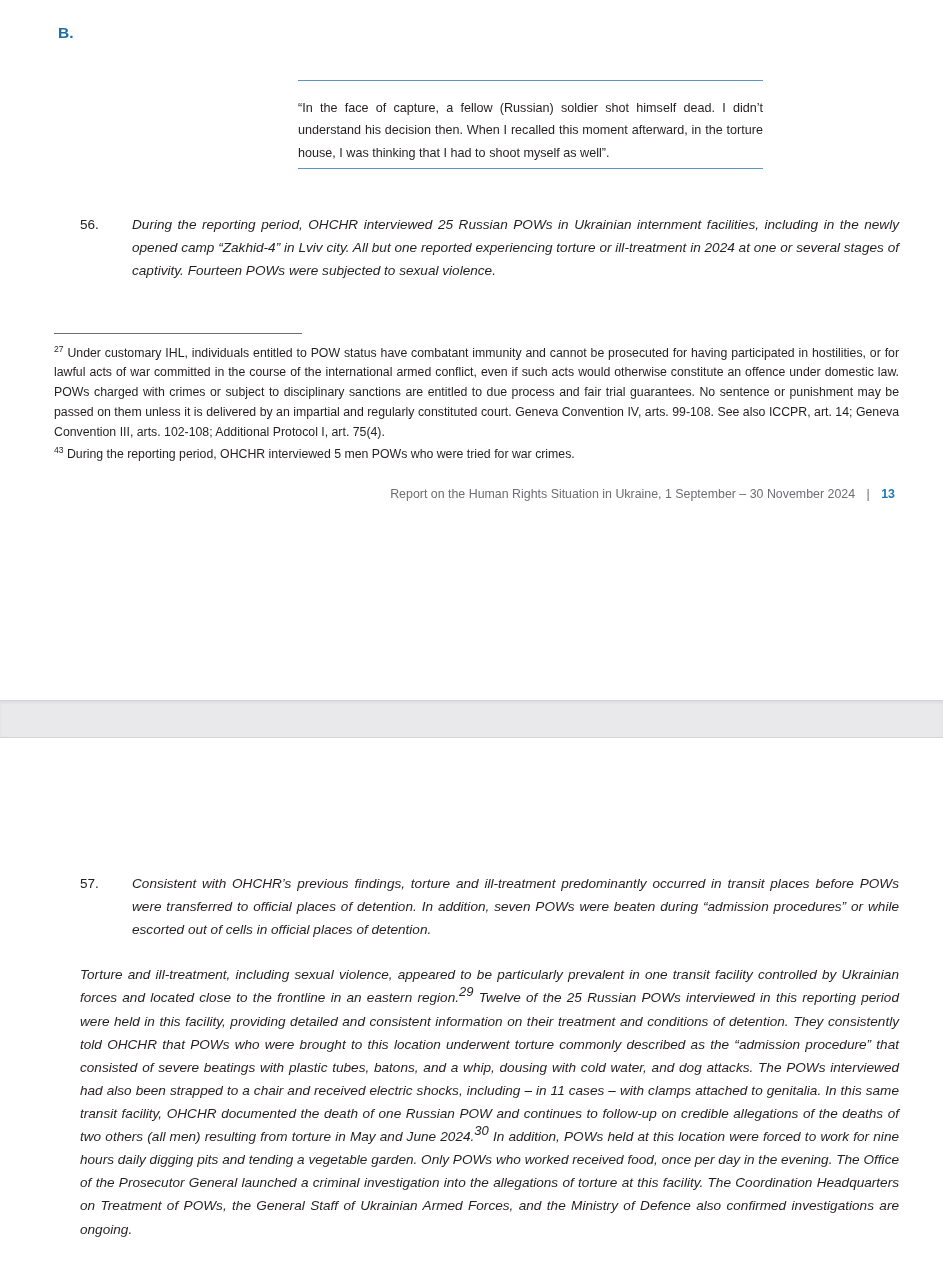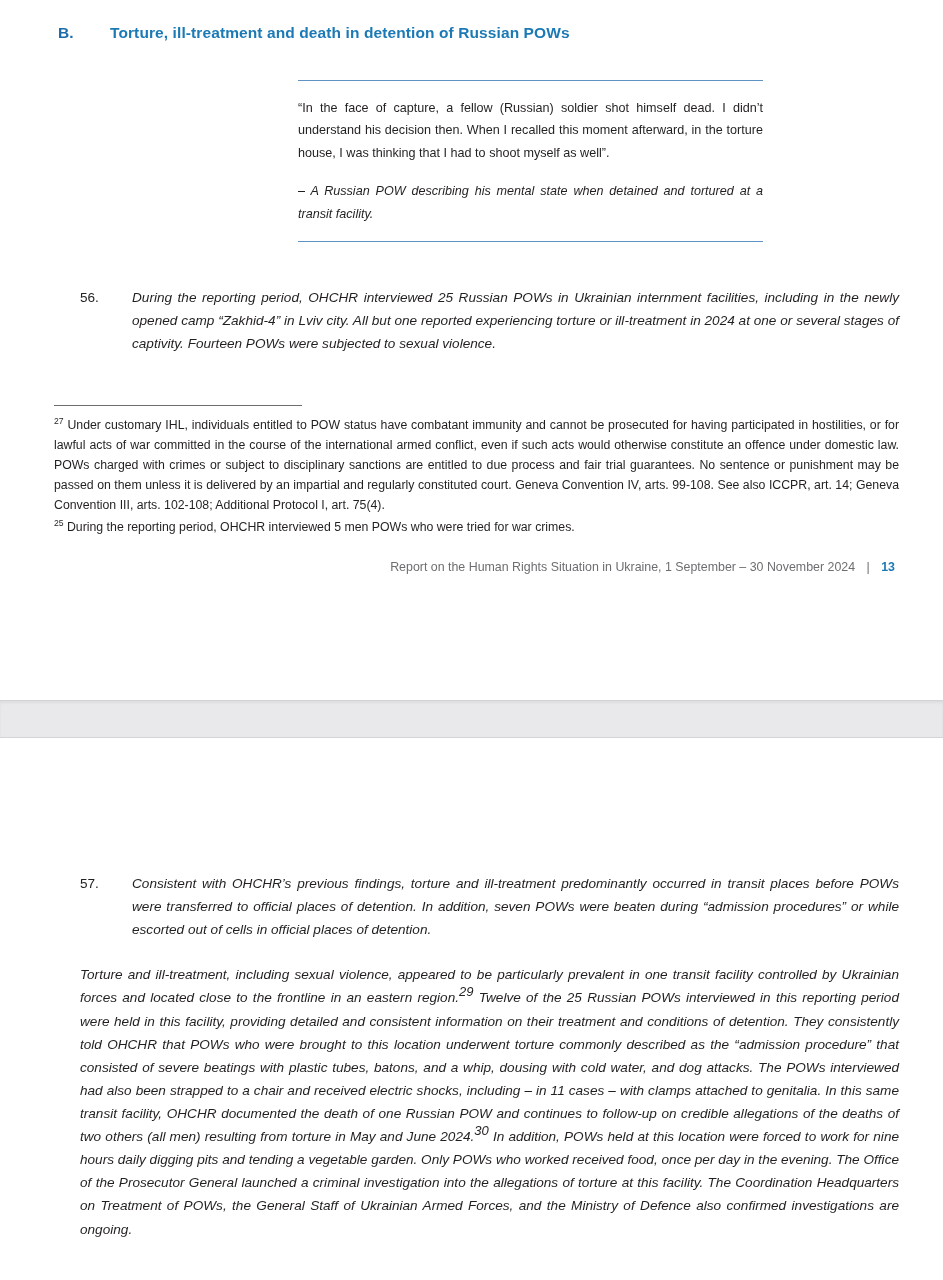--- a/index.html
+++ b/index.html
@@ -147,42 +147,40 @@
     line-height: 0;
   }
 </style>
 </head>
 <body>
 
 <div class="page page-one">
 
   <div class="section-heading">
     <span class="section-letter">B.</span>
-    <span class="section-title">Torture, ill-treatment and death in detention of Russian POWs</span>
   </div>
 
   <div class="quote-block">
     <hr class="quote-rule">
     <div class="quote-body">“In the face of capture, a fellow (Russian) soldier shot himself dead. I didn’t understand his decision then. When I recalled this moment afterward, in the torture house, I was thinking that I had to shoot myself as well”.</div>
-    <div class="quote-attrib">– A Russian POW describing his mental state when detained and tortured at a transit facility.</div>
     <hr class="quote-rule">
   </div>
 
   <div class="para para-56">
     <div class="para-num">56.</div>
     <div class="para-text">During the reporting period, OHCHR interviewed 25 Russian POWs in Ukrainian internment facilities, including in the newly opened camp “Zakhid-4” in Lviv city. All but one reported experiencing torture or ill-treatment in 2024 at one or several stages of captivity. Fourteen POWs were subjected to sexual violence.</div>
   </div>
 
   <div class="footnote-area">
     <hr class="footnote-rule">
     <div class="footnote">
       <span class="fn-mark">27</span><span> Under customary IHL, individuals entitled to POW status have combatant immunity and cannot be prosecuted for having participated in hostilities, or for lawful acts of war committed in the course of the international armed conflict, even if such acts would otherwise constitute an offence under domestic law. POWs charged with crimes or subject to disciplinary sanctions are entitled to due process and fair trial guarantees. No sentence or punishment may be passed on them unless it is delivered by an impartial and regularly constituted court. Geneva Convention IV, arts. 99-108. See also ICCPR, art. 14; Geneva Convention III, arts. 102-108; Additional Protocol I, art. 75(4).</span>
     </div>
     <div class="footnote">
-      <span class="fn-mark">25</span><span> During the reporting period, OHCHR interviewed 5 men POWs who were tried for war crimes.</span>
+      <span class="fn-mark">43</span><span> During the reporting period, OHCHR interviewed 5 men POWs who were tried for war crimes.</span>
     </div>
   </div>
 
   <div class="page-footer">
     <span>Report on the Human Rights Situation in Ukraine, 1 September – 30 November 2024</span>
     <span class="footer-sep">|</span>
     <span class="footer-pageno">13</span>
   </div>
 </div>
 

